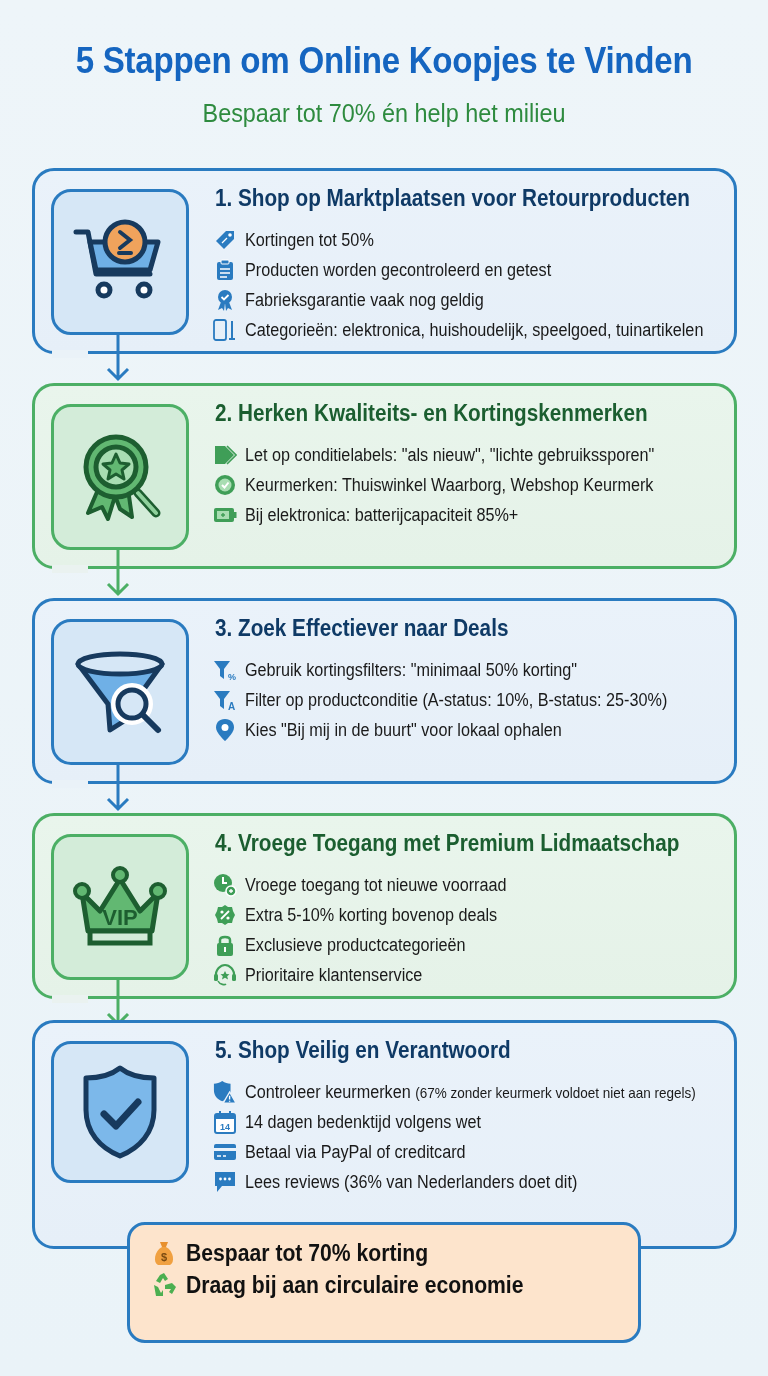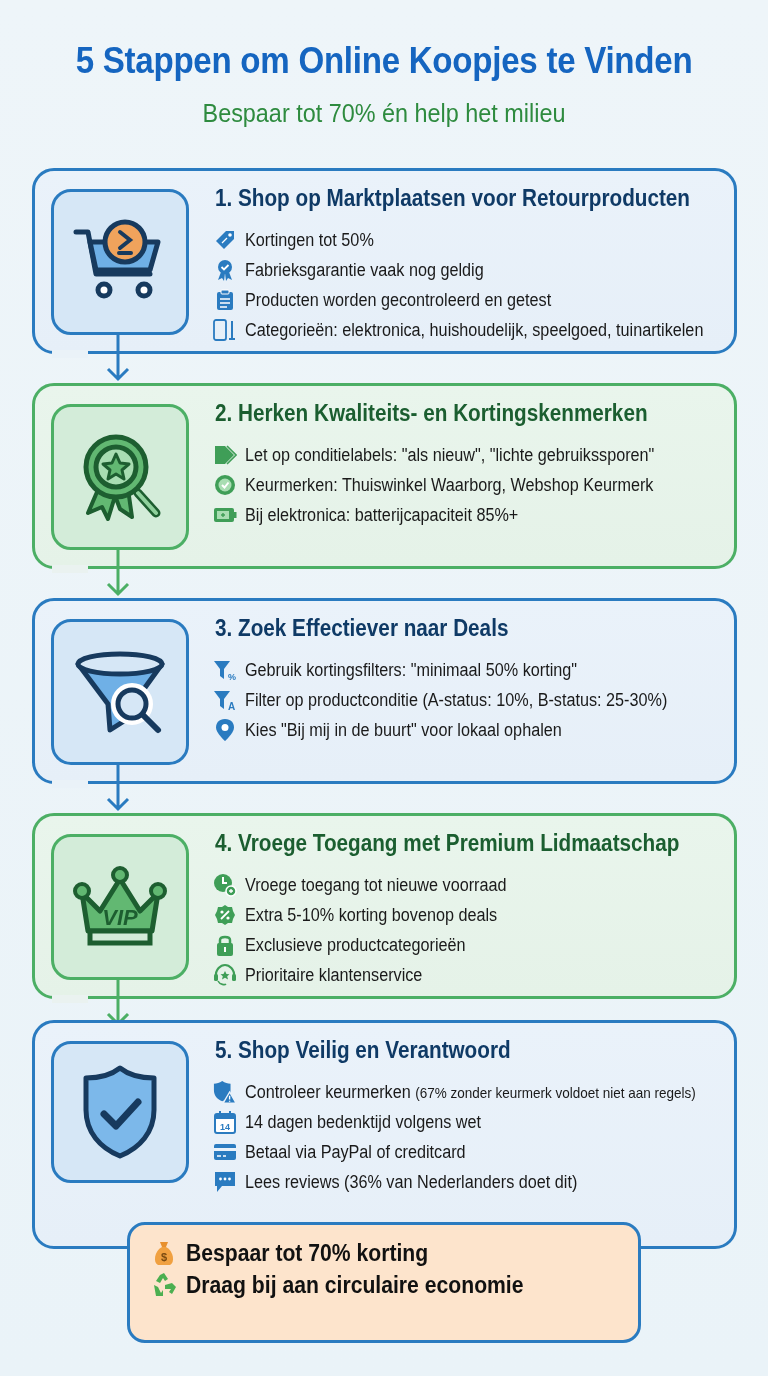--- a/index.html
+++ b/index.html
@@ -26,21 +26,21 @@
     border: 3px solid; border-radius: 22px;
   }
   .step.blue { border-color: #2a7bc0; background: linear-gradient(180deg,#eaf2fa,#e6eff8); }
   .step.green { border-color: #4caf65; background: linear-gradient(180deg,#e9f5ec,#e5f2e8); }
   .icon-box {
     position: absolute; left: 16px; top: 18px; width: 138px; height: 146px;
     border: 3px solid; border-radius: 20px;
     display: flex; align-items: center; justify-content: center;
   }
   .blue .icon-box { border-color: #2a7bc0; background: #d6e7f6; }
-  .green .icon-box { border-color: #4caf65; background: #d3ecd9; font-style: italic; }
+  .green .icon-box { border-color: #4caf65; background: #d3ecd9; }
   .step-title {
     position: absolute; left: 180px; top: 14px;
     font-weight: bold; font-size: 23px; white-space: nowrap;
     transform-origin: left center; transform: scaleX(0.9);
   }
   .blue .step-title { color: #0f3a66; }
   .green .step-title { color: #1b5e30; }
   .bullets { position: absolute; left: 178px; top: 54px; list-style: none; }
   .bullets li {
     display: flex; align-items: center; height: 30px;
@@ -90,36 +90,36 @@
             <path d="M2 12 L12 2 H20 V10 L10 20 Z" fill="#2a7bc0"></path>
             <circle cx="16" cy="6" r="1.8" fill="#fff"></circle>
             <path d="M8 14 L13 9" stroke="#fff" stroke-width="1.3"></path>
           </svg>
         </span>
       <span class="txt">Kortingen tot 50%</span>
     </li>
     <li>
       <span class="b-icon">
           <svg width="22" height="22" viewBox="0 0 22 22">
+            <rect x="3" y="3" width="16" height="18" rx="2" fill="#2a7bc0"></rect>
+            <rect x="7" y="1" width="8" height="4" rx="1" fill="#2a7bc0" stroke="#fff" stroke-width="1"></rect>
+            <path d="M6 10 H16 M6 14 H16 M6 18 H13" stroke="#fff" stroke-width="1.6"></path>
+          </svg>
+        </span>
+      <span class="txt">Producten worden gecontroleerd en getest</span>
+    </li>
+    <li>
+      <span class="b-icon">
+          <svg width="22" height="22" viewBox="0 0 22 22">
             <path d="M7 13 L4 21 L8 19 L10 22 L11 14 M15 13 L18 21 L14 19 L12 22 L11 14" fill="#2a7bc0"></path>
             <circle cx="11" cy="8" r="7" fill="#2a7bc0"></circle>
             <path d="M7.5 8 L10 10.5 L14.5 6" stroke="#fff" stroke-width="1.8" fill="none"></path>
           </svg>
         </span>
       <span class="txt">Fabrieksgarantie vaak nog geldig</span>
-    </li>
-    <li>
-      <span class="b-icon">
-          <svg width="22" height="22" viewBox="0 0 22 22">
-            <rect x="3" y="3" width="16" height="18" rx="2" fill="#2a7bc0"></rect>
-            <rect x="7" y="1" width="8" height="4" rx="1" fill="#2a7bc0" stroke="#fff" stroke-width="1"></rect>
-            <path d="M6 10 H16 M6 14 H16 M6 18 H13" stroke="#fff" stroke-width="1.6"></path>
-          </svg>
-        </span>
-      <span class="txt">Producten worden gecontroleerd en getest</span>
     </li>
     <li>
       <span class="b-icon">
           <svg width="24" height="24" viewBox="0 0 24 24">
             <rect x="1" y="2" width="12" height="20" rx="2" fill="none" stroke="#2a7bc0" stroke-width="1.8"></rect>
             <path d="M19 3 V20 M16 21 H22" stroke="#2a7bc0" stroke-width="2"></path>
           </svg>
         </span>
       <span class="txt">Categorieën: elektronica, huishoudelijk, speelgoed, tuinartikelen</span>
     </li>

